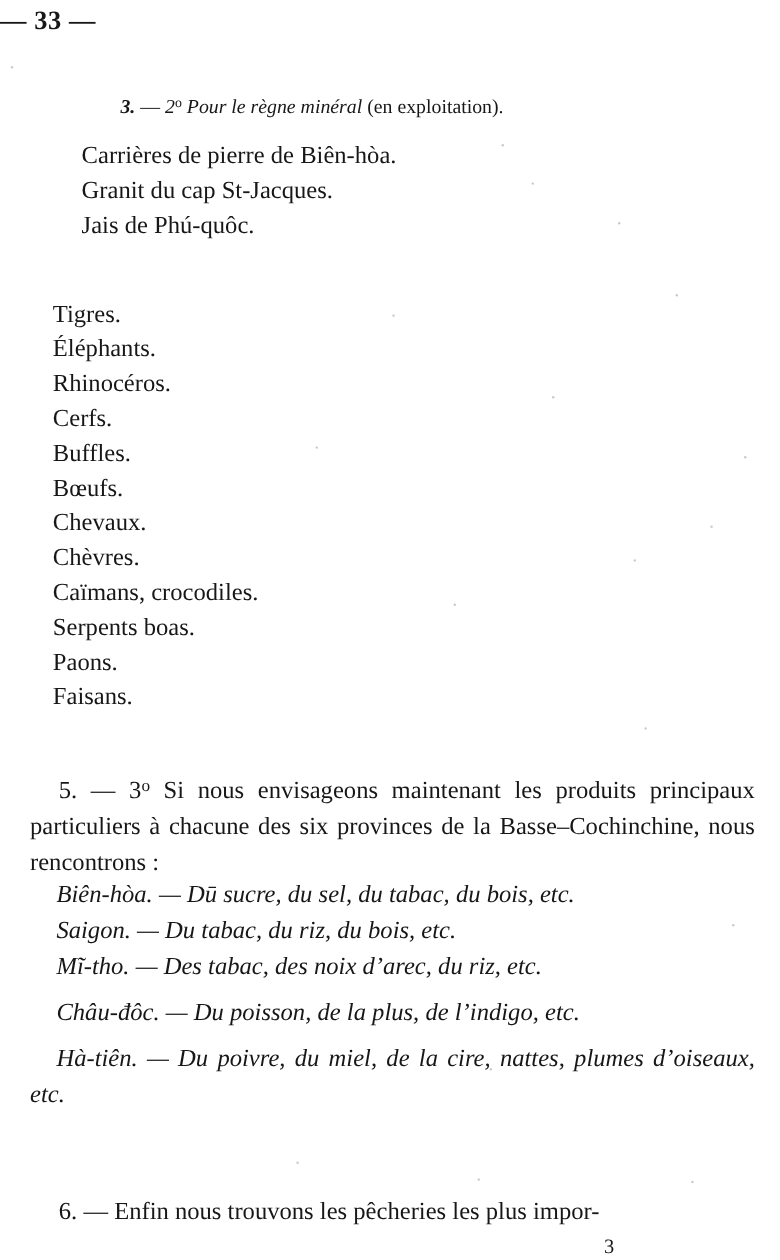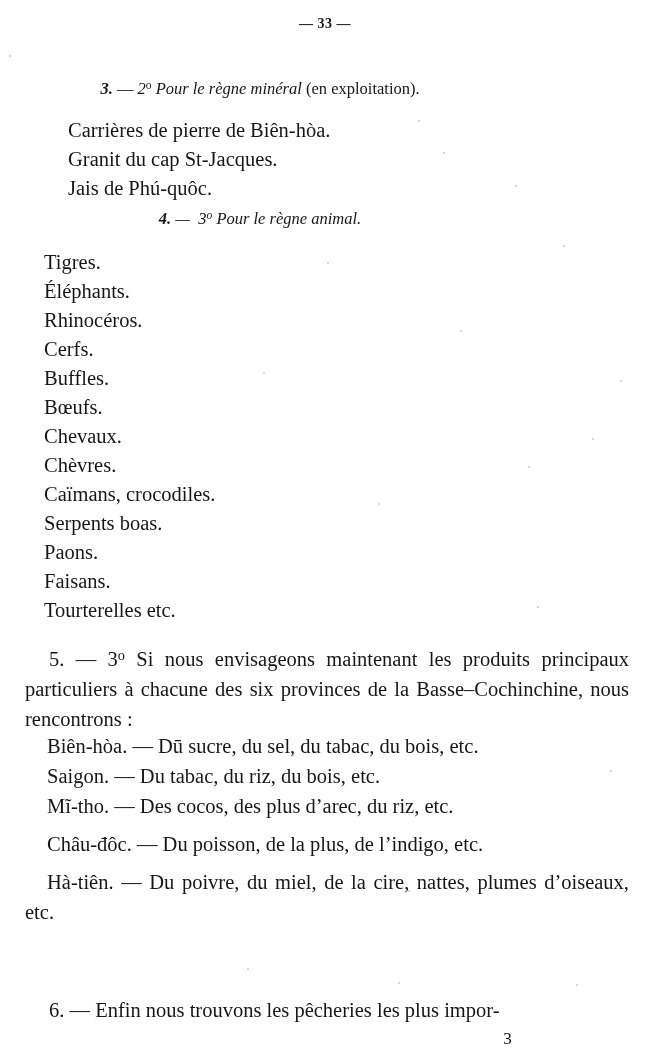--- a/index.html
+++ b/index.html
@@ -20,25 +20,25 @@
   .page {
     position: absolute;
     inset: 0;
     width: 650px;
     height: 1050px;
   }
 
   
   .folio {
     position: absolute;
-    top: 16px;
+    top: 4px;
     left: 0;
     width: 650px;
-    text-align: center;
-    font-size: 14px;
+    text-align: left;
+    font-size: 22px;
     font-weight: bold;
     letter-spacing: 0.5px;
   }
 
   
   .sec-head {
     position: absolute;
     left: 0;
     width: 520px;
     text-align: center;
@@ -97,21 +97,21 @@
     text-justify: inter-word;
   }
   .prov.wrap { text-align: justify; }
   .prov.wrap::after {
     content: "";
     display: inline-block;
     width: 100%;
   }
   .emdash { letter-spacing: 0; }
 
-  #prov-list { top: 731px; }
+  #prov-list { top: 731px; font-style: italic; }
   .prov-row { margin: 0; }
   .prov-row.loose { margin-top: 8px; }
 
   
   .signature {
     position: absolute;
     top: 1029px;
     left: 0;
     width: 650px;
     text-align: center;
@@ -138,53 +138,49 @@
   <div class="sec-head" id="sec3">
     <span class="num">3.</span><span class="dash">&nbsp;</span><span class="dash">—</span>&nbsp;<span class="ord">2</span><span class="sup-o">o</span>&nbsp;<span class="ital">Pour le règne minéral</span>&nbsp;<span class="roman">(en exploitation).</span>
   </div>
 
   <div class="list" id="mineral-list">
     <div class="list-item">Carrières de pierre de Biên-hòa.</div>
     <div class="list-item">Granit du cap St-Jacques.</div>
     <div class="list-item">Jais de Phú-quôc.</div>
   </div>
 
-  <div class="sec-head" id="sec4">
-    <span class="num">4.</span>&nbsp;<span class="ord">—</span>&nbsp;&nbsp;<span class="ord">3</span><span class="sup-o" style="font-style:italic">o</span>&nbsp;<span class="ital">Pour le règne animal.</span>
-  </div>
 
   <div class="list" id="animal-list">
     <div class="list-item">Tigres.</div>
     <div class="list-item">Éléphants.</div>
     <div class="list-item">Rhinocéros.</div>
     <div class="list-item">Cerfs.</div>
     <div class="list-item">Buffles.</div>
     <div class="list-item">Bœufs.</div>
     <div class="list-item">Chevaux.</div>
     <div class="list-item">Chèvres.</div>
     <div class="list-item">Caïmans, crocodiles.</div>
     <div class="list-item">Serpents boas.</div>
     <div class="list-item">Paons.</div>
     <div class="list-item">Faisans.</div>
-    <div class="list-item">Tourterelles etc.</div>
   </div>
 
   <div class="para" id="para5">
     <span class="lead-indent">5.</span>&nbsp;<span>—</span>&nbsp;<span>3</span><span class="sup-o">o</span>&nbsp;<span>Si nous envisageons maintenant les produits principaux particuliers à chacune des six provinces de la Basse–Cochinchine, nous rencontrons :</span>
   </div>
 
   <div class="prov-block" id="prov-list">
     <div class="prov prov-row">
       <span>Biên-hòa.</span>&nbsp;<span class="emdash">—</span>&nbsp;<span>Dū sucre, du sel, du tabac, du bois, etc.</span>
     </div>
     <div class="prov prov-row">
       <span>Saigon.</span>&nbsp;<span class="emdash">—</span>&nbsp;<span>Du tabac, du riz, du bois, etc.</span>
     </div>
     <div class="prov prov-row">
-      <span>Mĩ-tho.</span>&nbsp;<span class="emdash">—</span>&nbsp;<span>Des cocos, des plus d’arec, du riz, etc.</span>
+      <span>Mĩ-tho.</span>&nbsp;<span class="emdash">—</span>&nbsp;<span>Des tabac, des noix d’arec, du riz, etc.</span>
     </div>
     <div class="prov prov-row loose">
       <span>Châu-đôc.</span>&nbsp;<span class="emdash">—</span>&nbsp;<span>Du poisson, de la plus, de l’indigo, etc.</span>
     </div>
     <div class="prov prov-row wrap loose">
       <span>Hà-tiên.</span>&nbsp;<span class="emdash">—</span>&nbsp;<span>Du poivre, du miel, de la cire, nattes, plumes d’oiseaux, etc.</span>
     </div>
   </div>
 
   <div class="para" id="para6">

